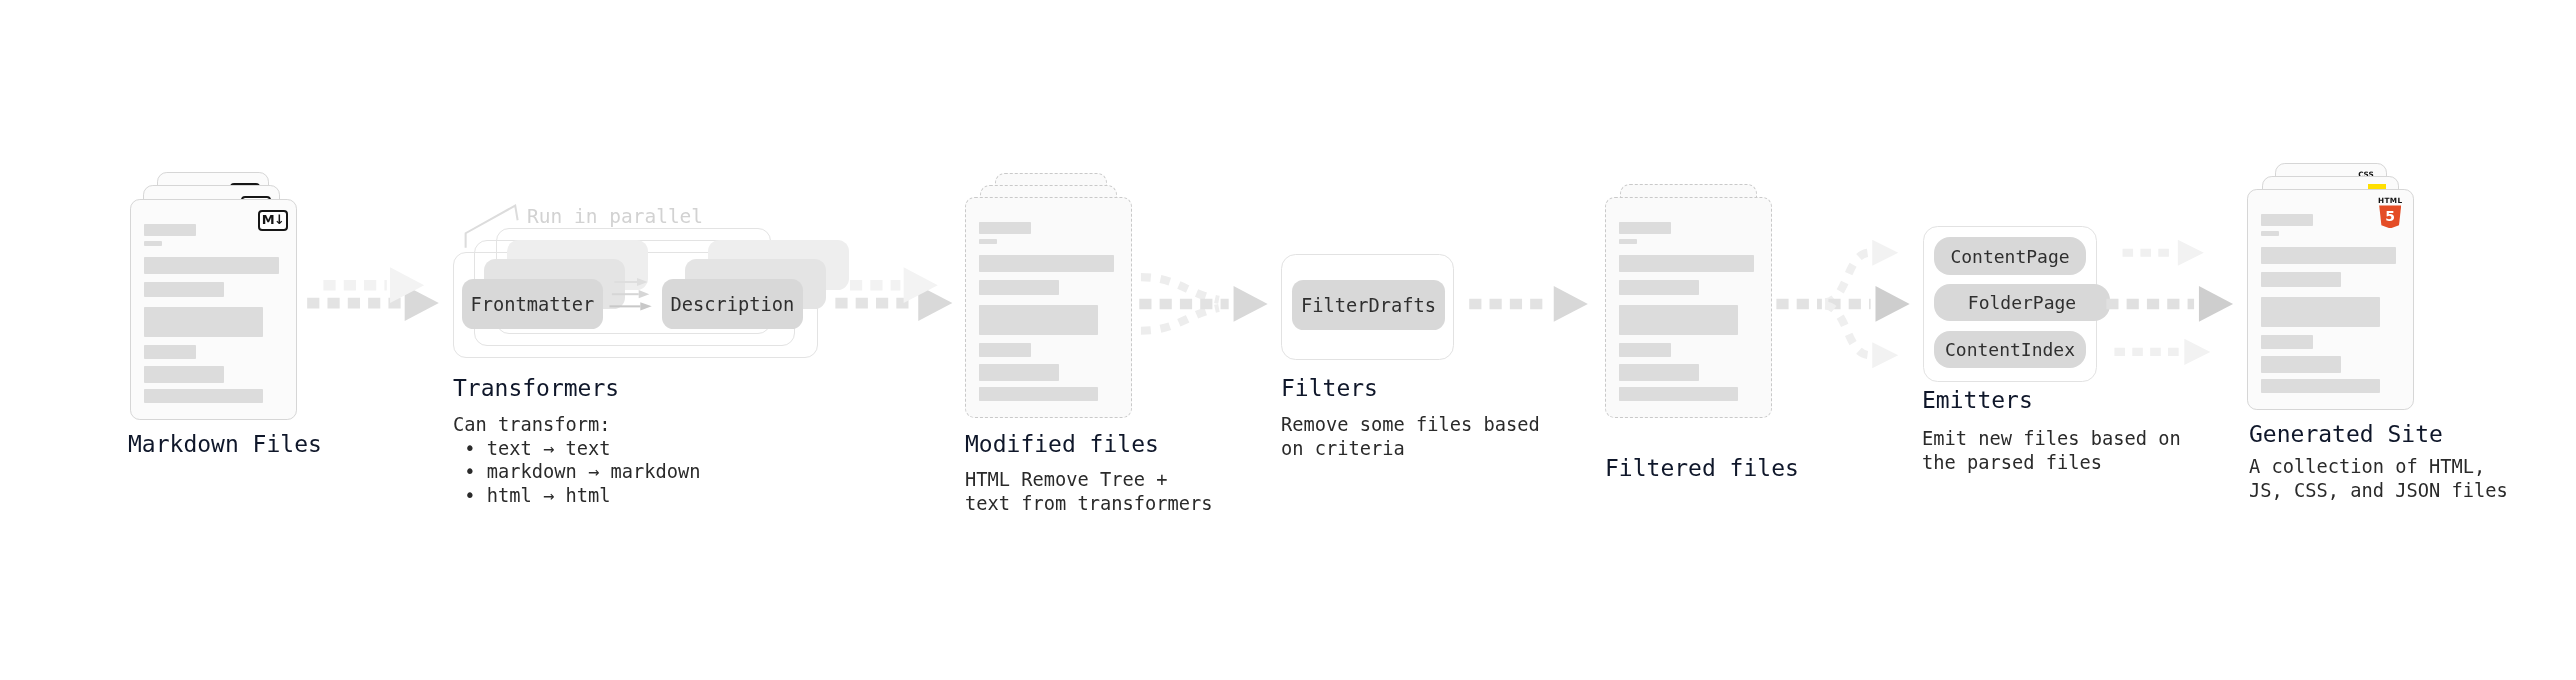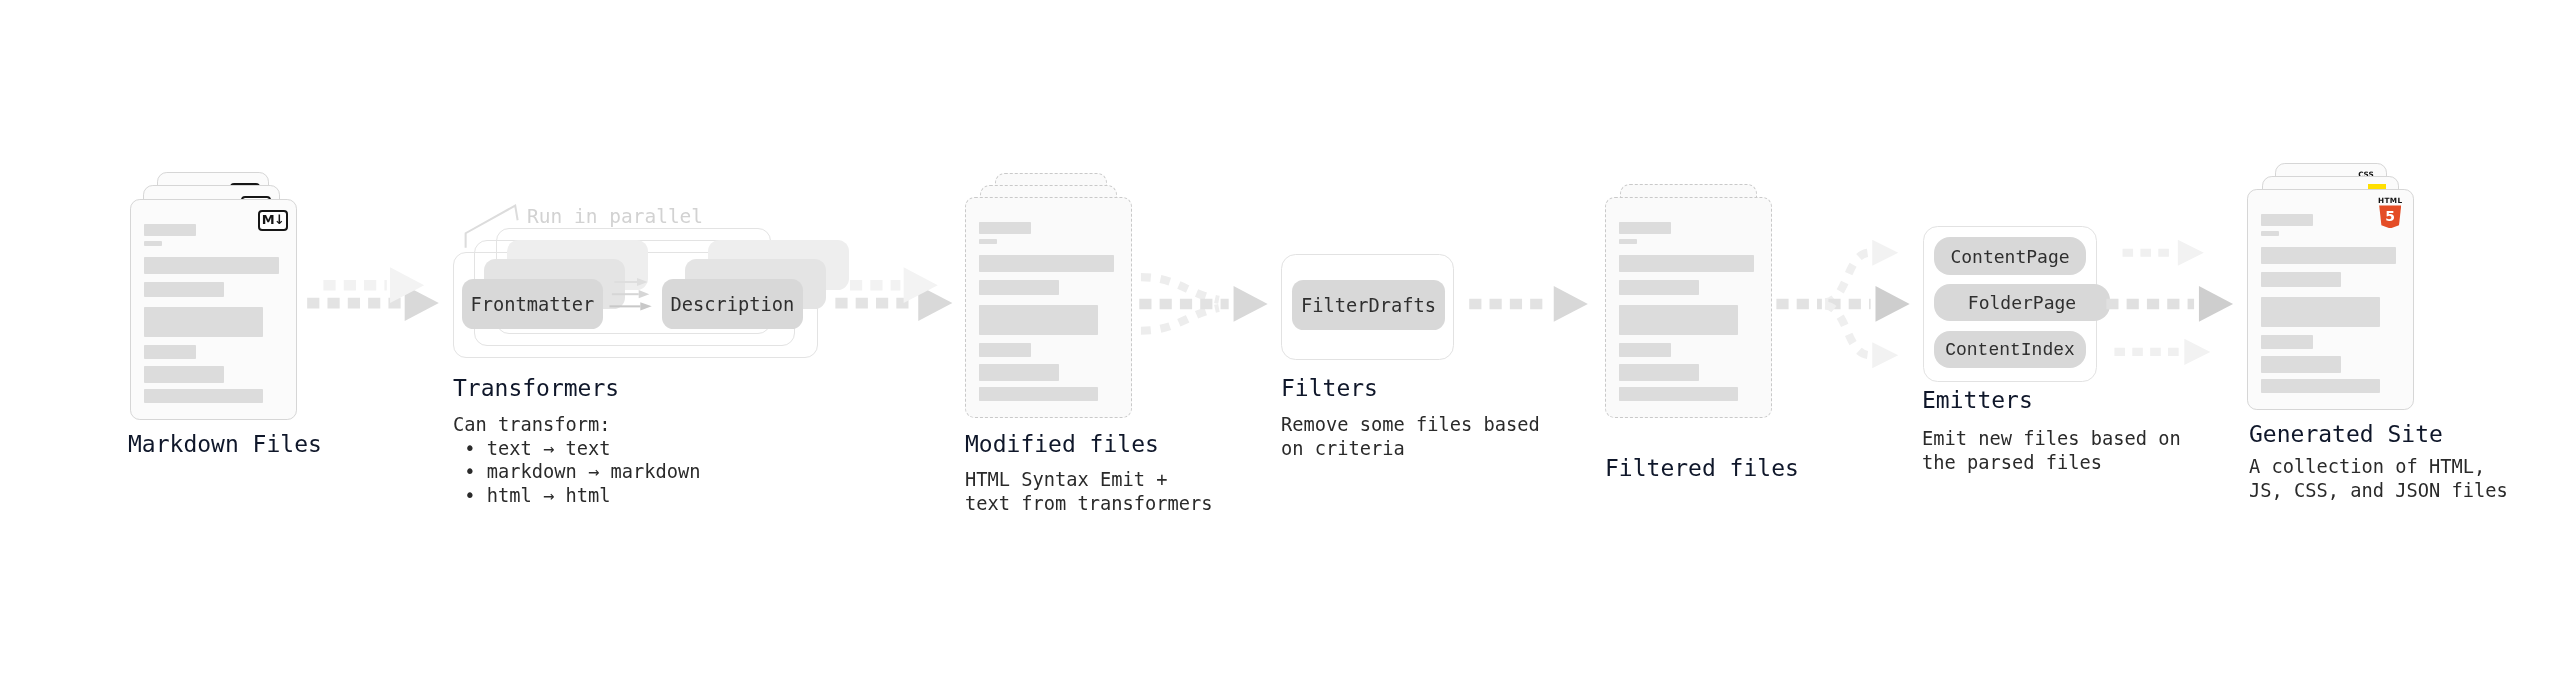--- a/index.html
+++ b/index.html
@@ -201,21 +201,21 @@
           <div class="bar b3"></div>
           <div class="bar b4"></div>
         <div class="bar b5"></div>
           <div class="bar b6"></div>
           <div class="bar b7"></div>
           <div class="bar b8"></div>
       </div>
     </div>
     <div class="stage-title" style="left:965px;top:432px;">Modified files</div>
     <div class="stage-caption" style="left:965px;top:468px;">
-      <div class="cap-line">HTML Syntax Emit +</div>
+      <div class="cap-line">HTML Remove Tree +</div>
       <div class="cap-line">text from transformers</div>
     </div>
   </div>
 
   <div>
     <div class="panel-box" style="left:1281px;top:254px;width:173px;height:106px;"></div>
     <div class="chip" style="left:1292px;top:280px;width:153px;height:50px;">FilterDrafts</div>
     <div class="stage-title" style="left:1281px;top:376px;">Filters</div>
     <div class="stage-caption" style="left:1281px;top:413px;">
       <div class="cap-line">Remove some files based</div>
@@ -237,21 +237,21 @@
           <div class="bar b8"></div>
       </div>
     </div>
     <div class="stage-title" style="left:1605px;top:432px;margin-top:24px;">Filtered files</div>
   </div>
 
   <div>
     <div class="panel-box" style="left:1923px;top:226px;width:174px;height:156px;"></div>
     <div class="chip em" style="left:1934px;top:237px;width:152px;height:38px;">ContentPage</div>
     <div class="chip em" style="left:1934px;top:284px;width:176px;height:37px;">FolderPage</div>
-    <div class="chip em" style="left:1934px;top:331px;width:152px;height:37px;font-family:Liberation Mono, monospace;">ContentIndex</div>
+    <div class="chip em" style="left:1934px;top:331px;width:152px;height:37px;">ContentIndex</div>
     <div class="stage-title" style="left:1922px;top:388px;">Emitters</div>
     <div class="stage-caption" style="left:1922px;top:427px;">
       <div class="cap-line">Emit new files based on</div>
       <div class="cap-line">the parsed files</div>
     </div>
   </div>
 
   <div>
     <div class="file-card z1" style="left:2275px;top:163px;width:112px;">
       <div class="css-badge">CSS</div>

